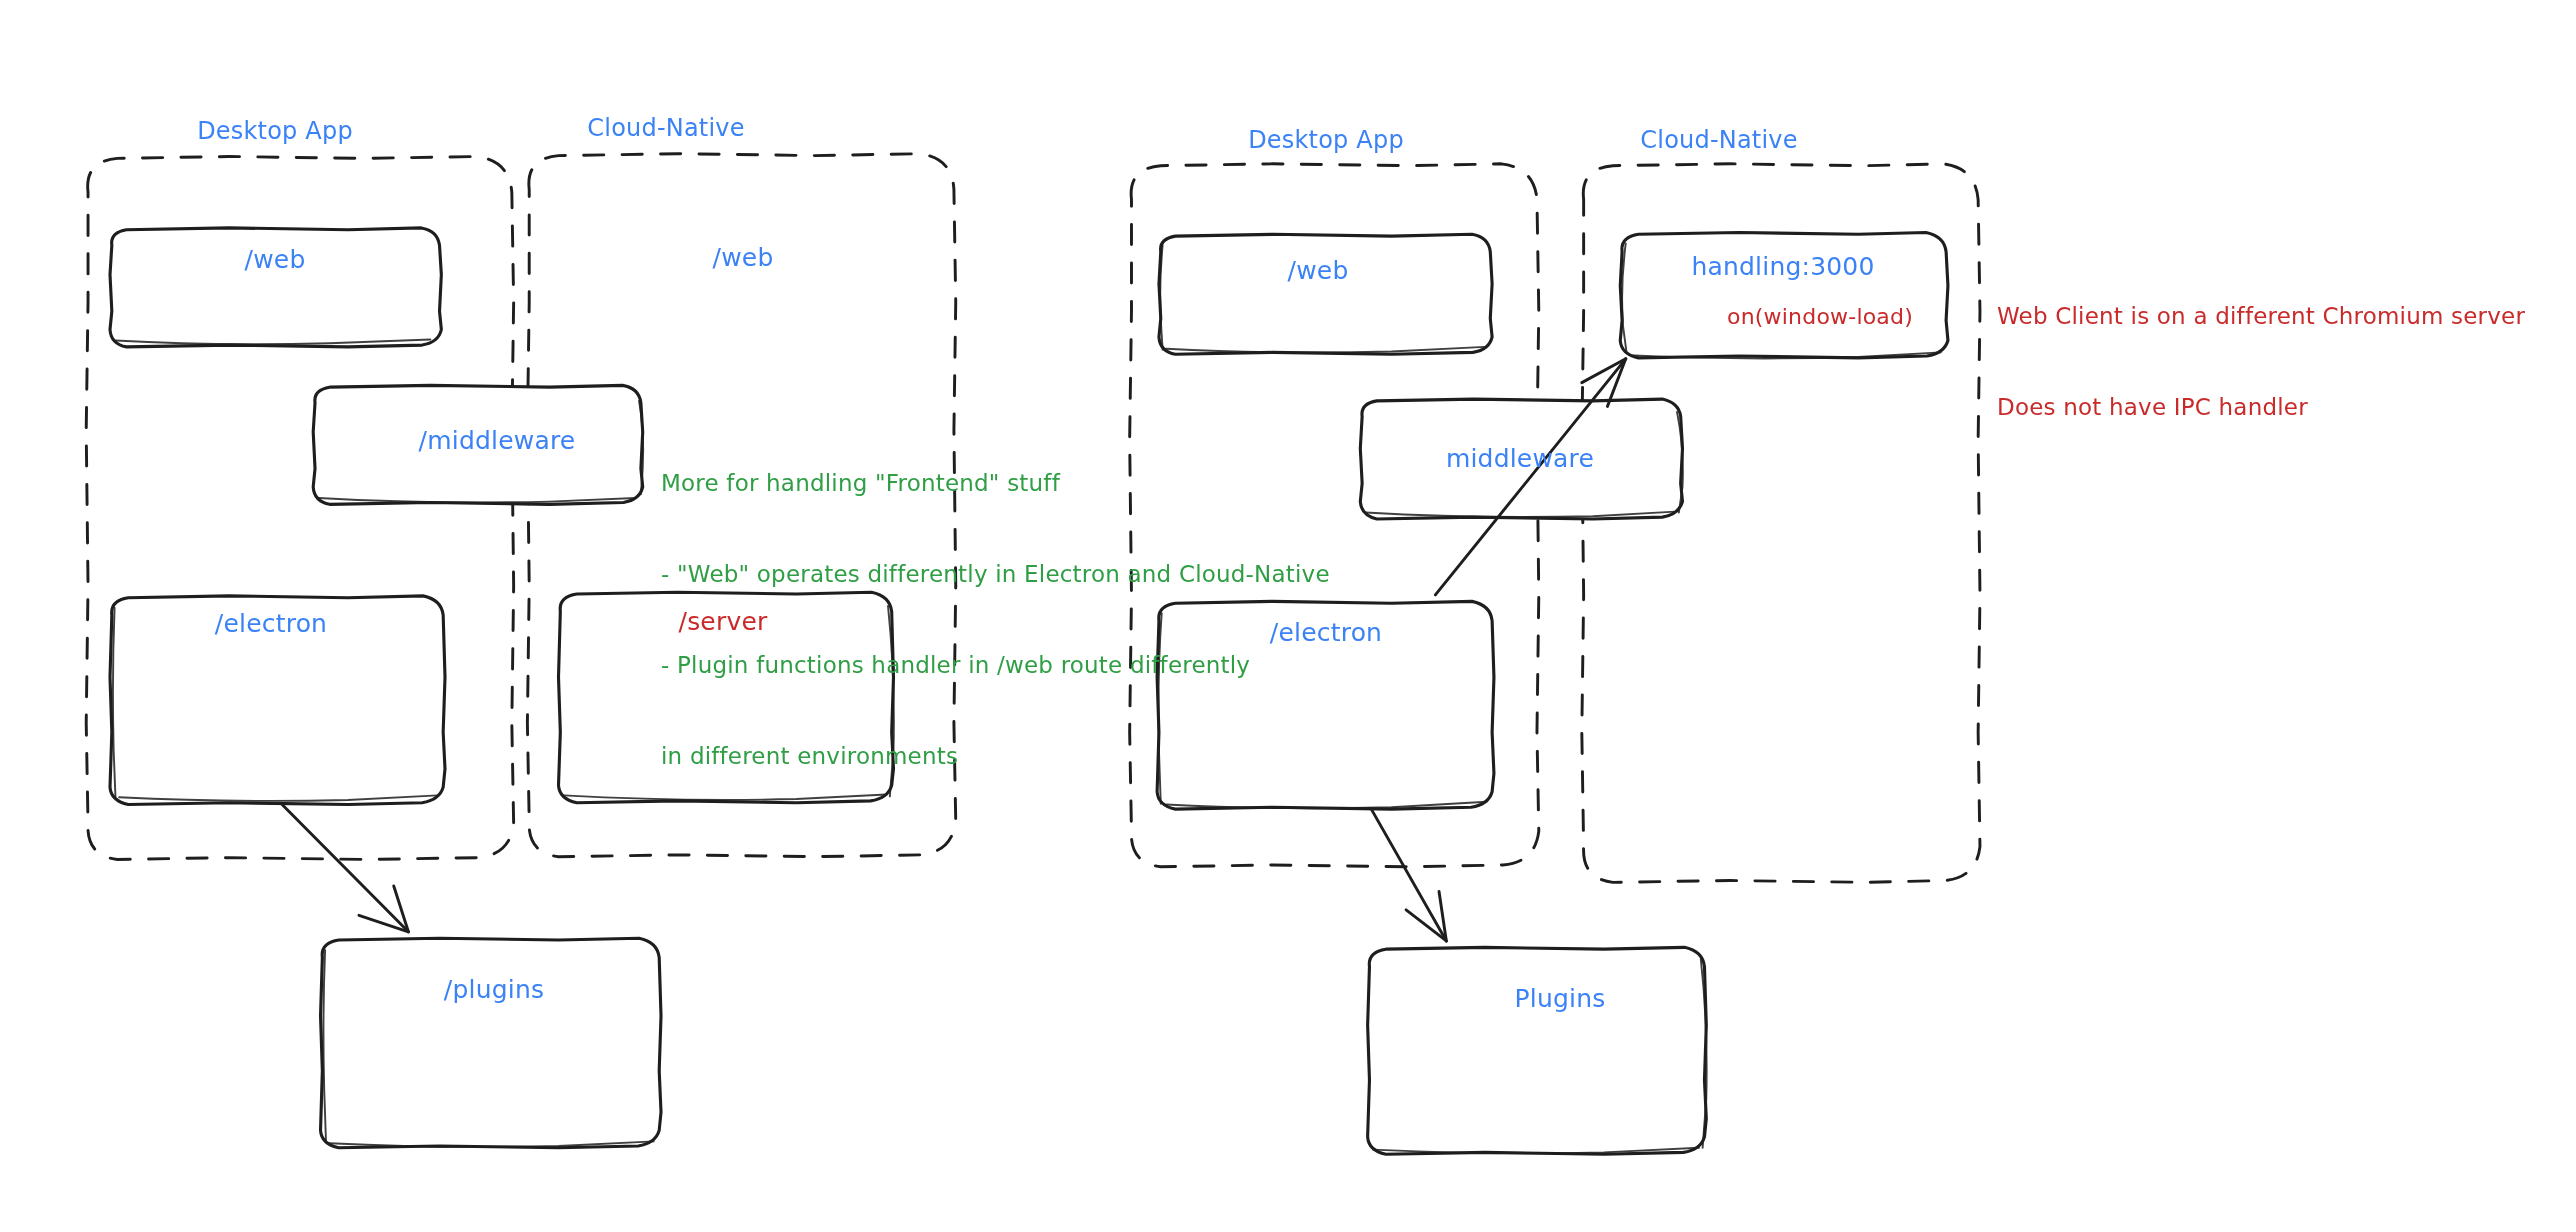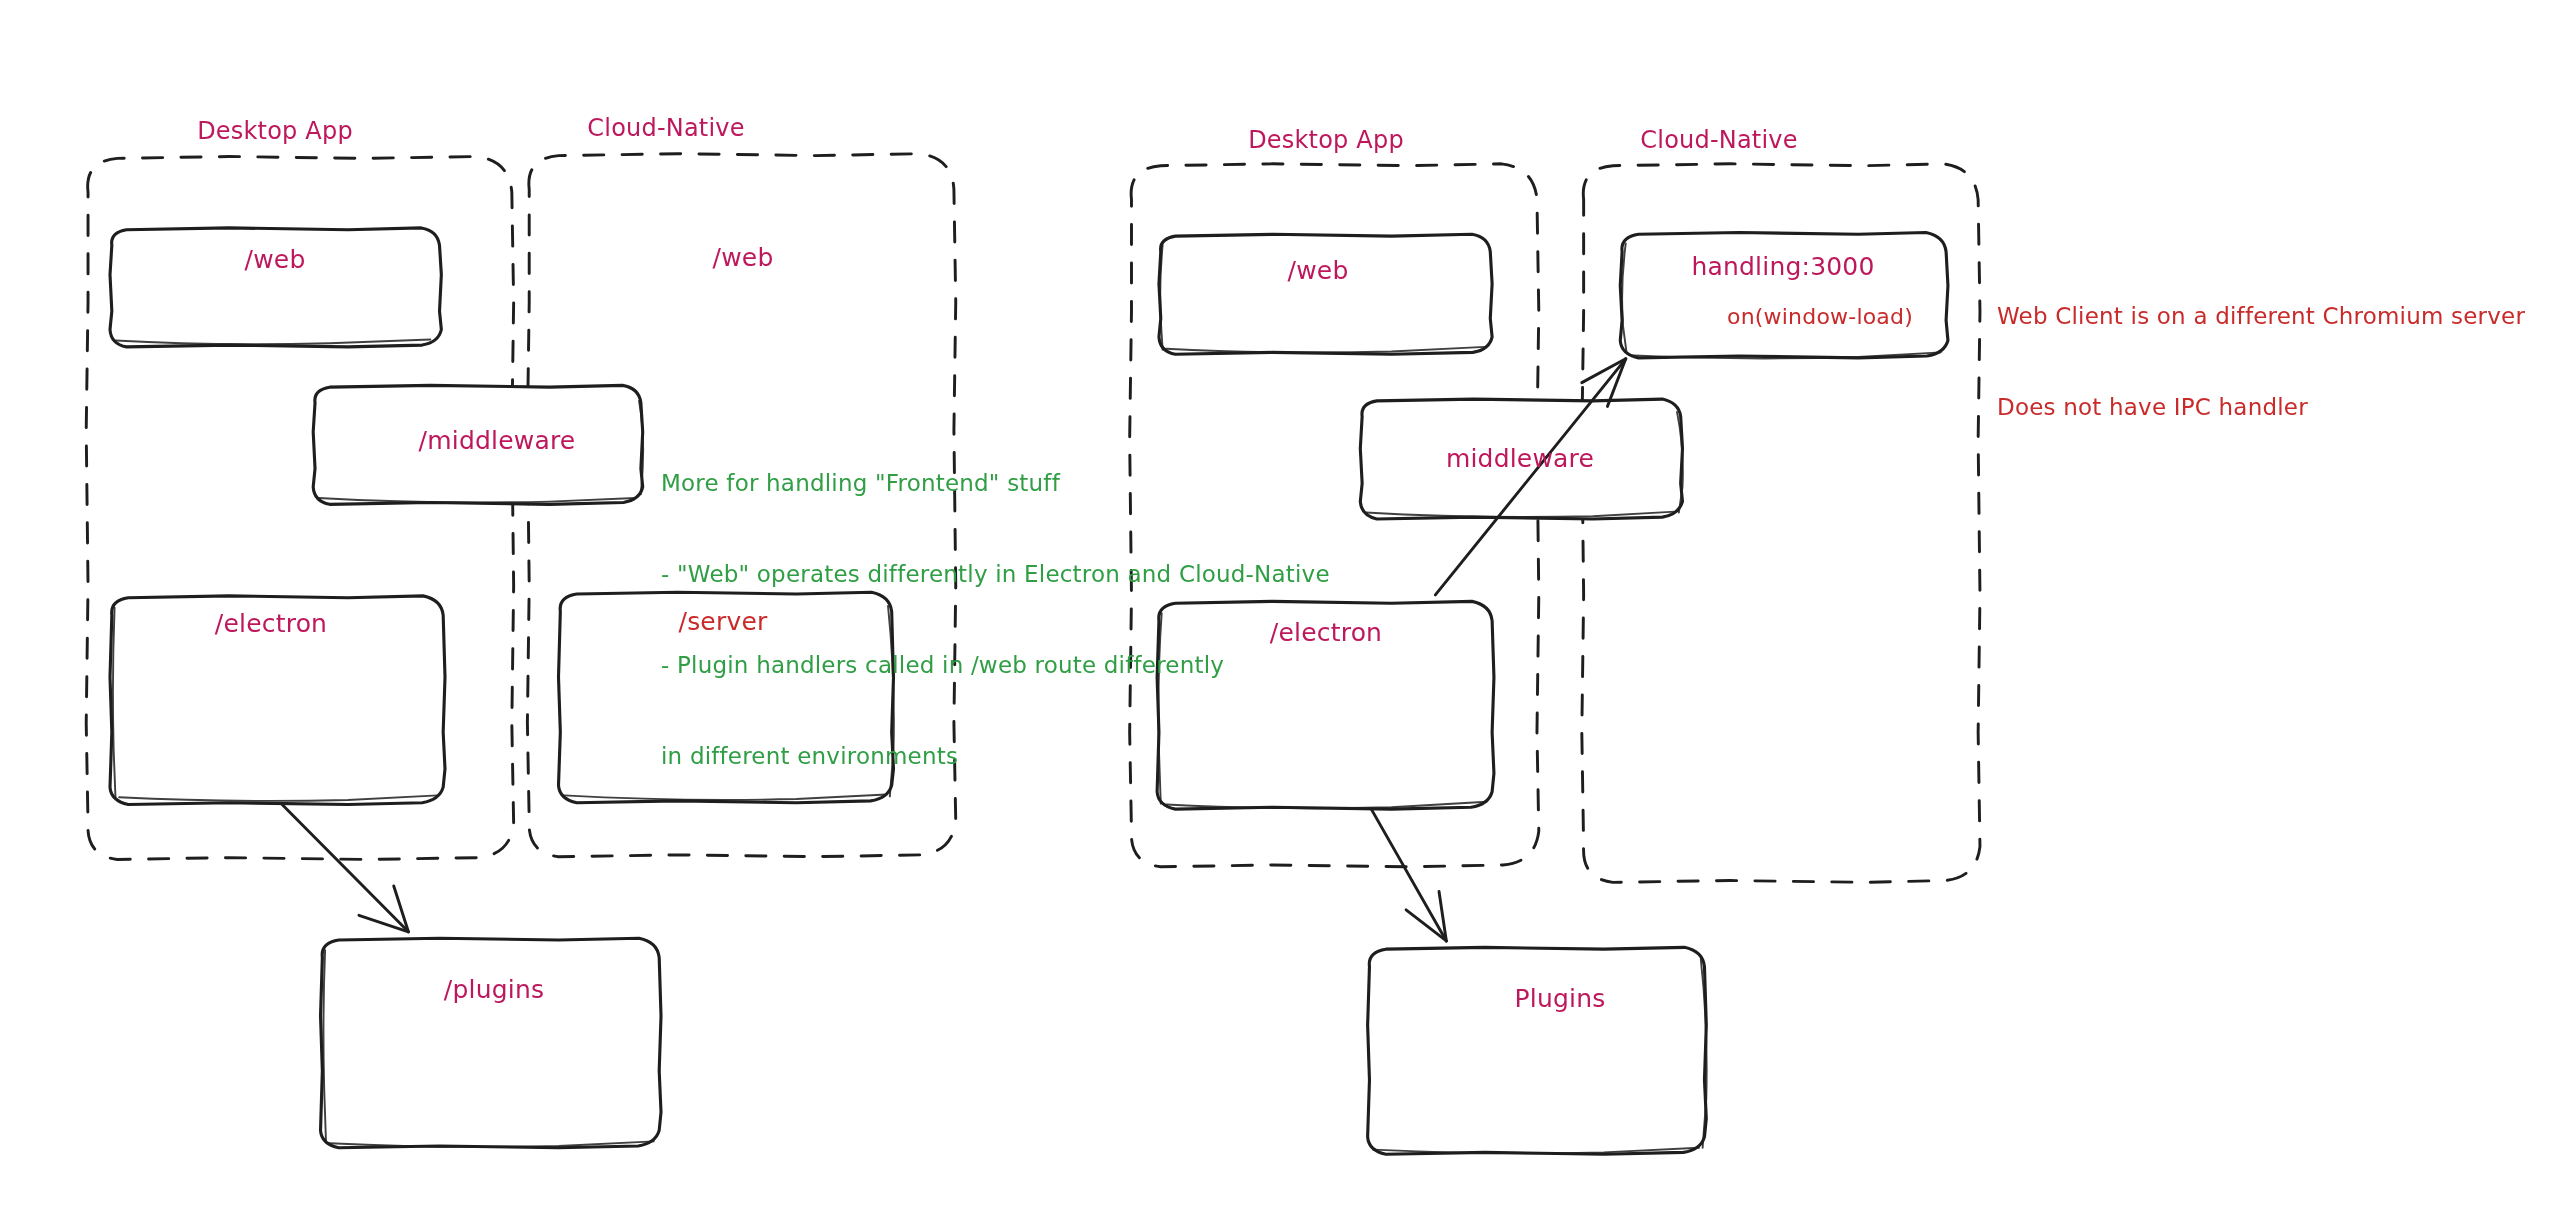--- a/index.html
+++ b/index.html
@@ -25,21 +25,21 @@
     left: 0;
     top: 0;
     width: 2576px;
     height: 1232px;
     overflow: visible;
   }
   .lbl {
     position: absolute;
     white-space: pre;
     font-family: "DejaVu Sans", sans-serif;
-    color: #be185d;
+    color: #3b82f6;
     letter-spacing: 0.2px;
   }
   .group-title {
     font-size: 24px;
     text-align: center;
     transform: translateX(-50%);
   }
   .node-label {
     font-size: 25px;
     text-align: center;
@@ -249,21 +249,21 @@
 
   <div class="lbl node-label" style="left:1520px; top:444px;">middleware</div>
 
   <div class="lbl node-label" style="left:1326px; top:618px;">/electron</div>
 
   <div class="lbl node-label" style="left:1536px; top:984px;margin-left:24px;">Plugins</div>
 
   <div class="lbl note green" style="left:661px; top:407px;">
     <div>More for handling "Frontend" stuff</div>
     <div>- "Web" operates differently in Electron and Cloud-Native</div>
-    <div>- Plugin handlers called in /web route differently</div>
+    <div>- Plugin functions handler in /web route differently</div>
     <div>in different environments</div>
   </div>
 
   <div class="lbl note red" style="left:1997px; top:240px;">
     <div>Web Client is on a different Chromium server</div>
     <div>Does not have IPC handler</div>
   </div>
 
 </div>
 

